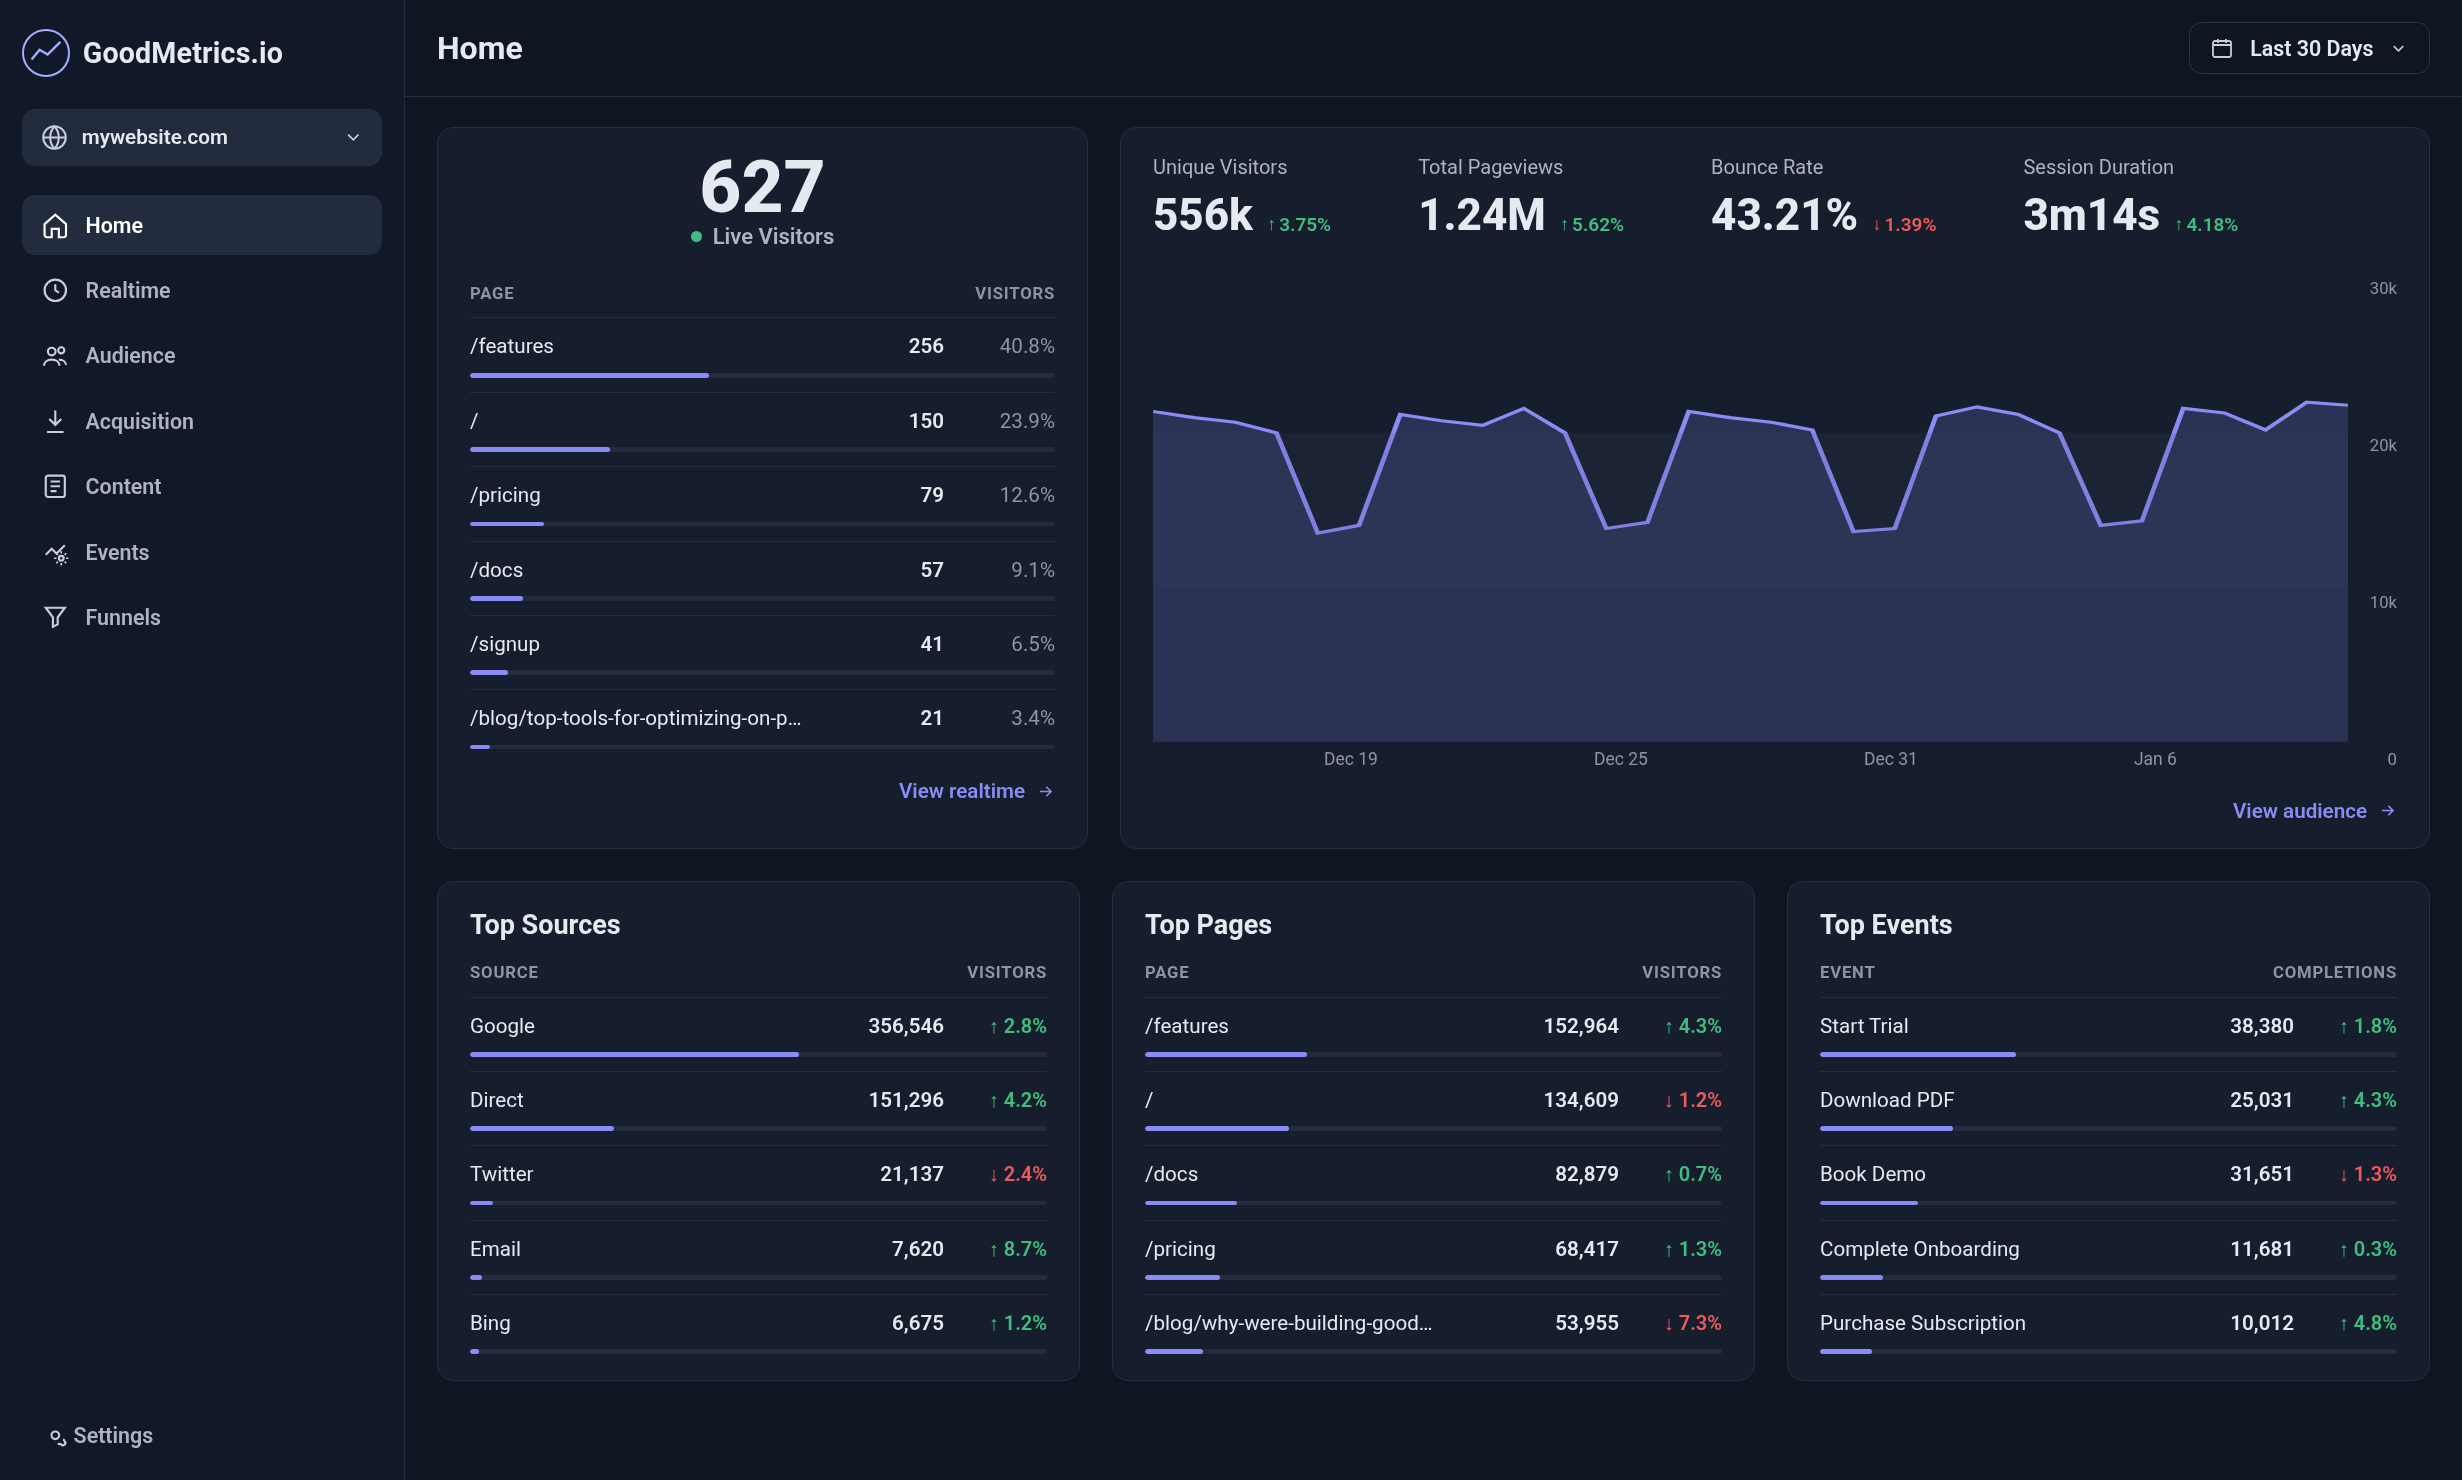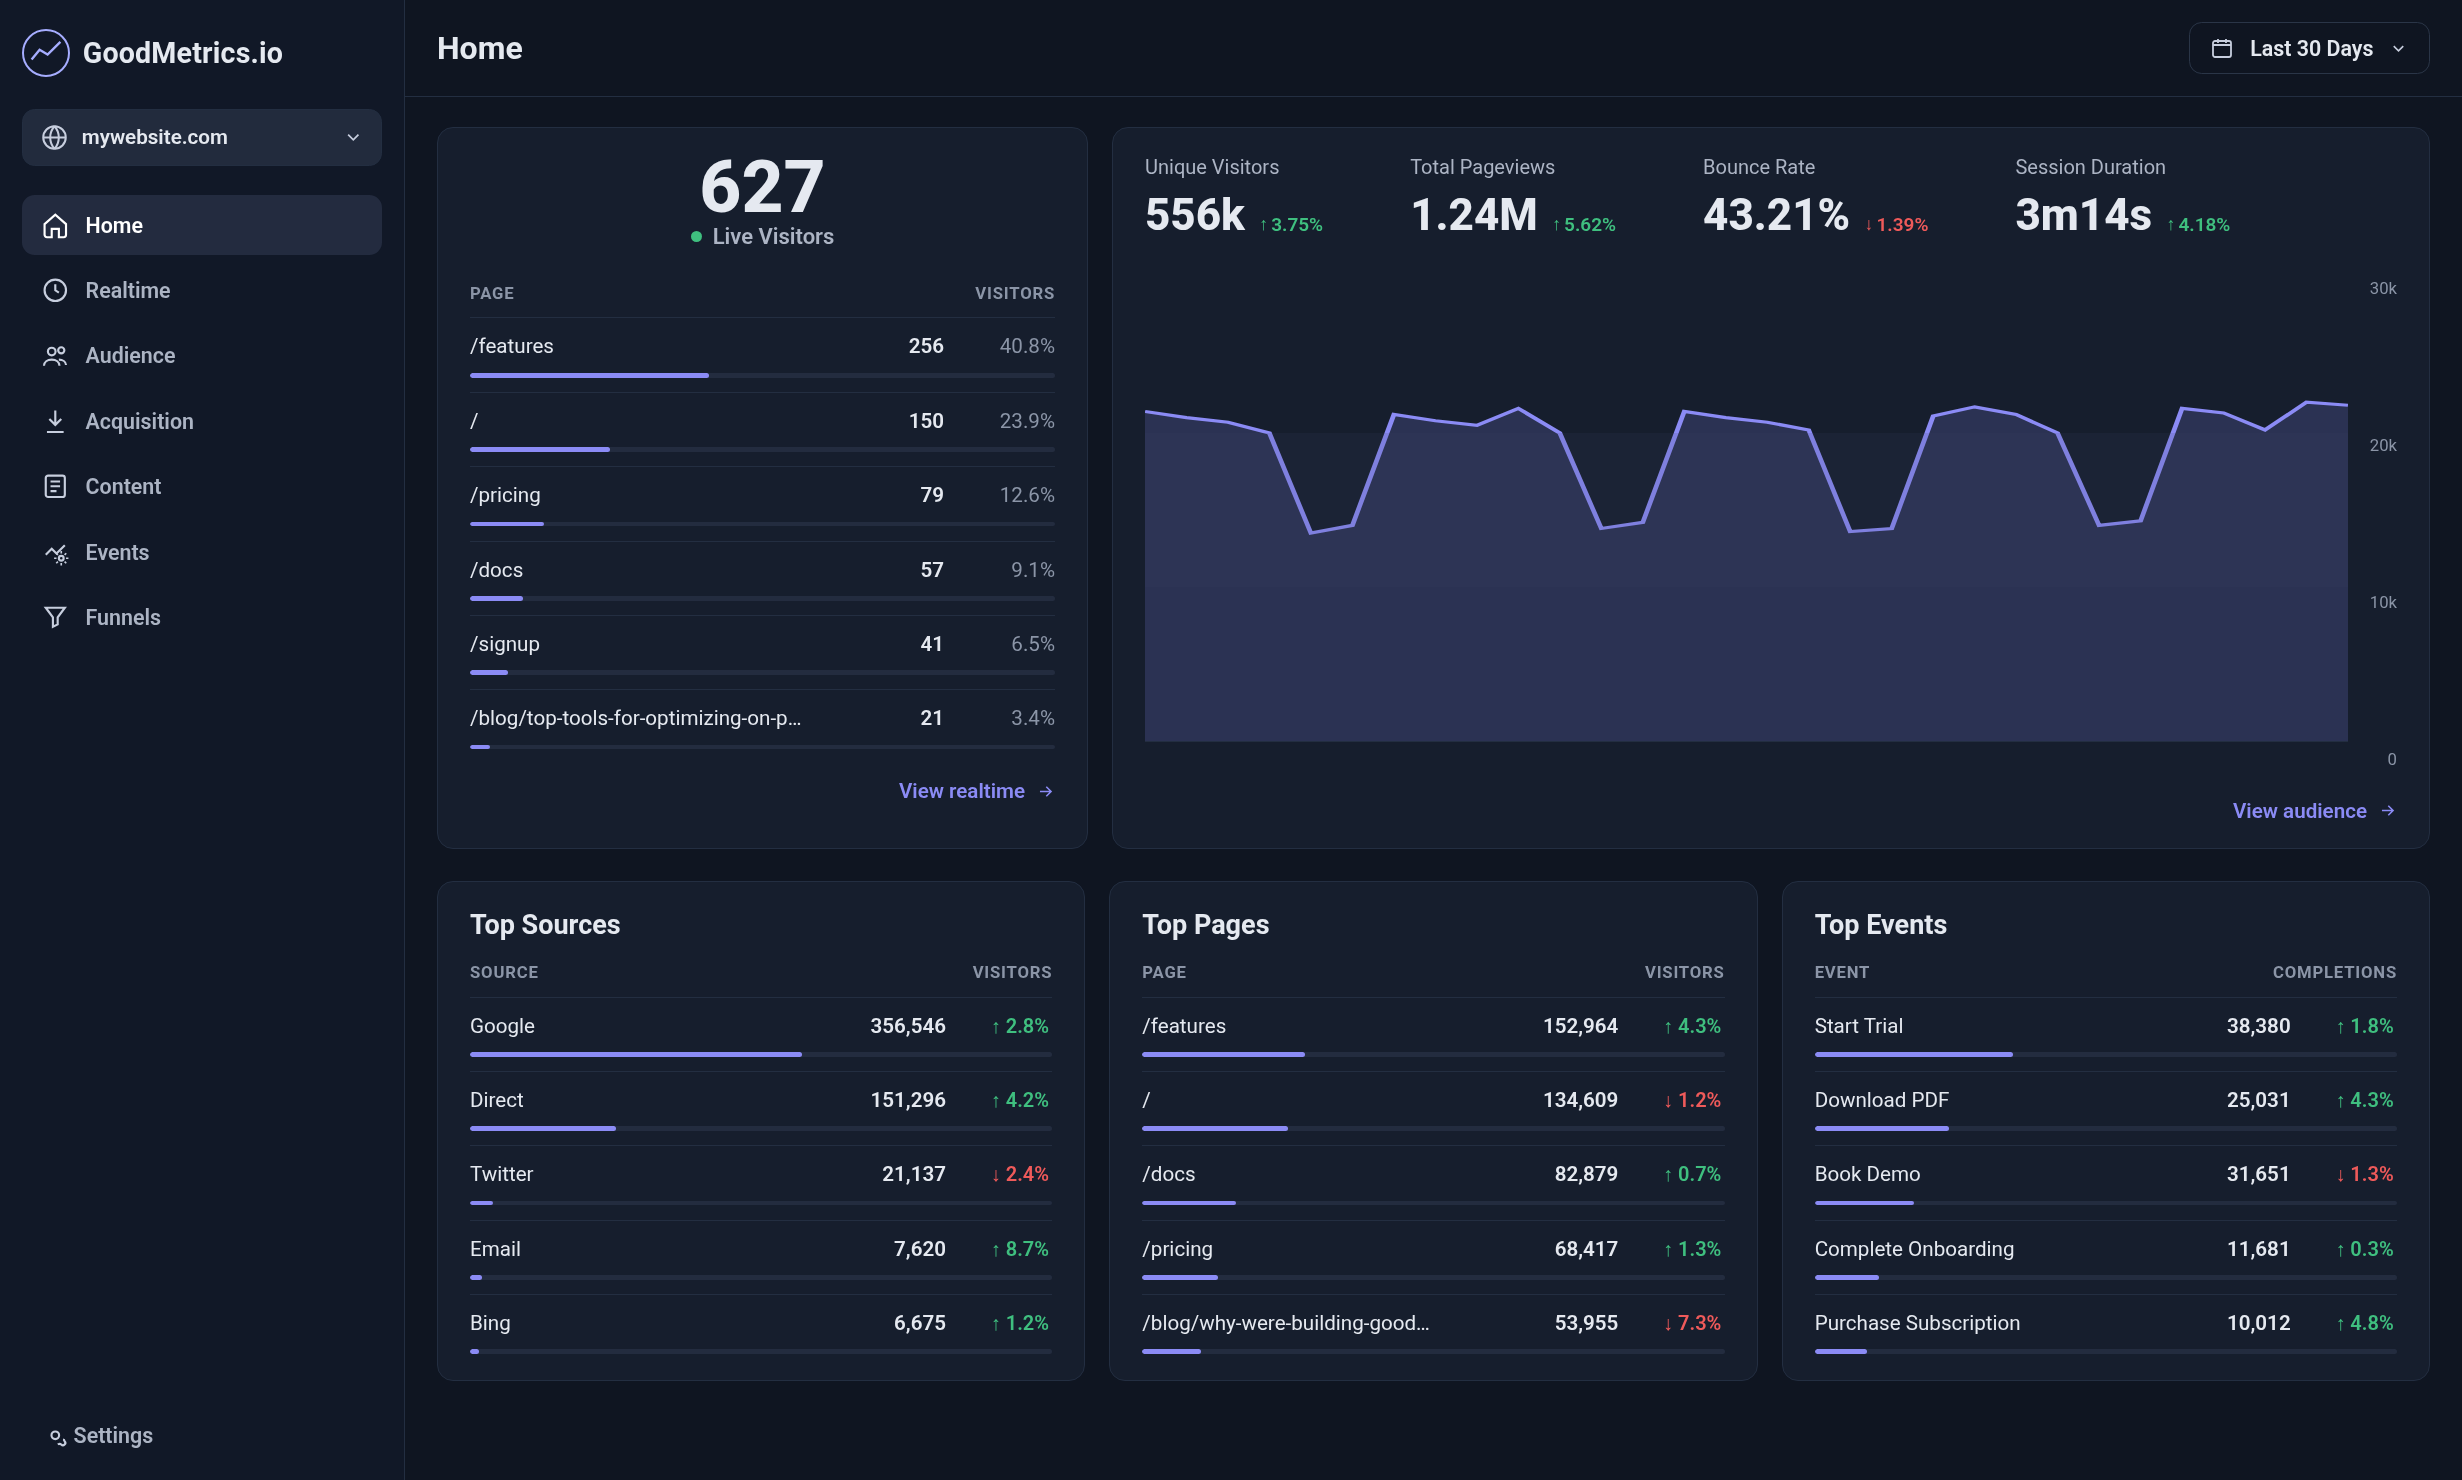--- a/index.html
+++ b/index.html
@@ -45,21 +45,21 @@
 
   .main{flex:1;display:flex;flex-direction:column;overflow:hidden}
   .topbar{display:flex;align-items:center;justify-content:space-between;padding:22px 32px;border-bottom:0.8px solid var(--border-light)}
   .page-title{font-size:32px;font-weight:700}
   .daterange{display:flex;align-items:center;gap:16px;border:0.8px solid var(--border);border-radius:12.7px;padding:12.7px 20.6px;cursor:pointer}
   .daterange svg{width:24px;height:24px;color:var(--icon)}
   .daterange .lbl{font-size:21.4px;font-weight:600}
   .daterange .chev2{width:19px;height:19px;color:var(--icon)}
 
   .content{flex:1;padding:30px 32px;overflow:auto}
-  .row{display:flex;gap:24px}
+  .row{display:flex;gap:32px}
   .row1{margin-bottom:32px}
   .card{background:var(--panel2);border:0.8px solid var(--border-light);border-radius:16px;padding:27px 32px 25.4px;display:flex;flex-direction:column}
 
   .card-live{width:651px}
   .live-top{text-align:center}
   .live-num{font-size:73px;font-weight:800;line-height:1.05;margin-top:-6.3px}
   .live-lbl{display:flex;align-items:center;justify-content:center;gap:11px;color:var(--muted2);font-size:22px;font-weight:600;margin-top:-1.6px}
   .dot{width:11px;height:11px;border-radius:50%;background:var(--green);display:inline-block}
   .tbl-head{display:flex;justify-content:space-between;margin-top:35px;color:var(--muted);font-size:16.7px;font-weight:700;letter-spacing:0.8px}
   .trow{border-top:0.8px solid var(--border-light);margin-top:14.3px;padding-top:16px}
@@ -330,20 +330,26 @@
                   <path d="M0,580 L0.0,166.3 34.5,174.0 69.0,179.8 103.4,193.3 137.9,319.0 172.4,309.3 206.9,170.1 241.4,177.9 275.9,183.7 310.3,162.4 344.8,193.3 379.3,313.2 413.8,305.5 448.3,166.3 482.8,174.0 517.2,179.8 551.7,189.5 586.2,317.1 620.7,313.2 655.2,172.1 689.7,160.5 724.1,170.1 758.6,193.3 793.1,309.3 827.6,303.5 862.1,162.4 896.6,168.2 931.0,189.5 965.5,154.7 1000.0,158.5 L1000,580 Z" fill="rgba(120,125,220,.22)" stroke="none"></path>
                   <path d="M0.0,166.3 L34.5,174.0 L69.0,179.8 L103.4,193.3 L137.9,319.0 L172.4,309.3 L206.9,170.1 L241.4,177.9 L275.9,183.7 L310.3,162.4 L344.8,193.3 L379.3,313.2 L413.8,305.5 L448.3,166.3 L482.8,174.0 L517.2,179.8 L551.7,189.5 L586.2,317.1 L620.7,313.2 L655.2,172.1 L689.7,160.5 L724.1,170.1 L758.6,193.3 L793.1,309.3 L827.6,303.5 L862.1,162.4 L896.6,168.2 L931.0,189.5 L965.5,154.7 L1000.0,158.5 " fill="none" stroke="#8b8bf5" stroke-width="4"></path>
                 </svg>
             </div>
             <div class="ylabels" id="ylabels">
                 <span>30k</span>
                 <span>20k</span>
                 <span>10k</span>
                 <span>0</span>
               </div>
+            <div class="xlabels" id="xlabels">
+                <span>Dec 19</span>
+                <span>Dec 25</span>
+                <span>Dec 31</span>
+                <span>Jan 6</span>
+              </div>
           </div>
           <div class="view-link">
             <span>View audience</span>
             <svg viewBox="0 0 24 24" fill="none" stroke="currentColor" stroke-width="2">
                 <path d="M5 12h14M13 6l6 6-6 6"></path>
               </svg>
           </div>
         </section>
       </div>
 

